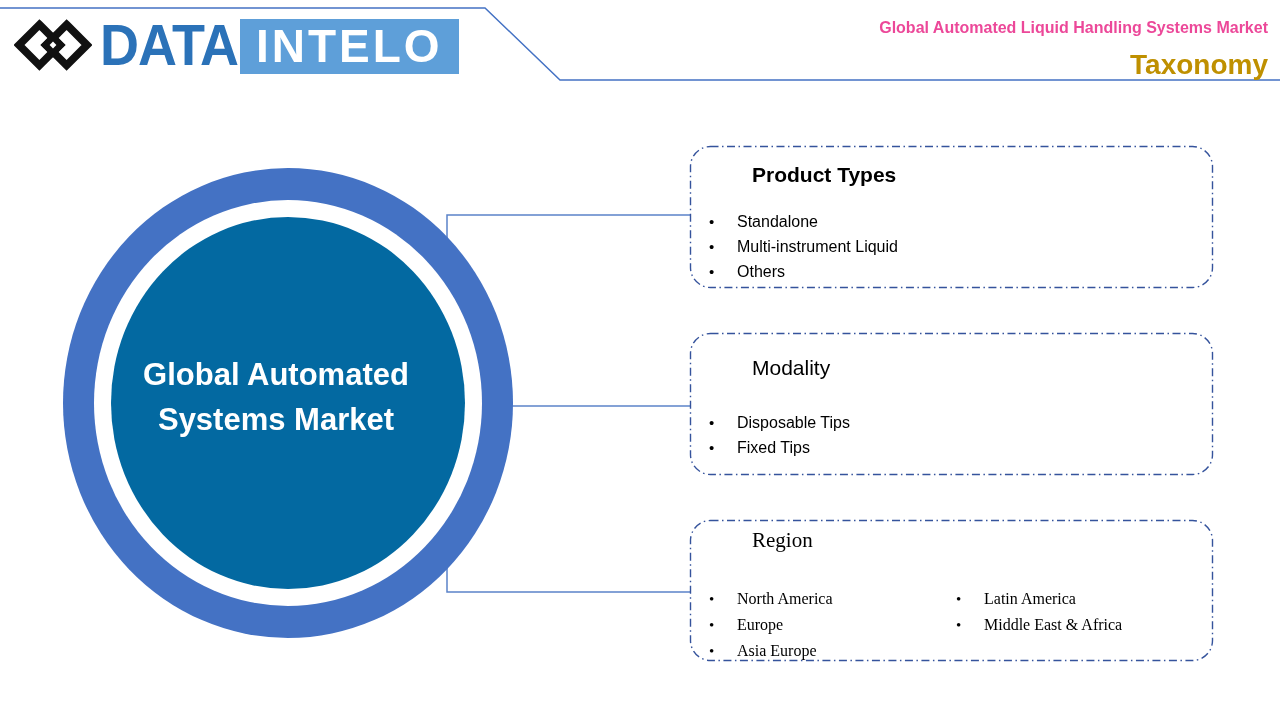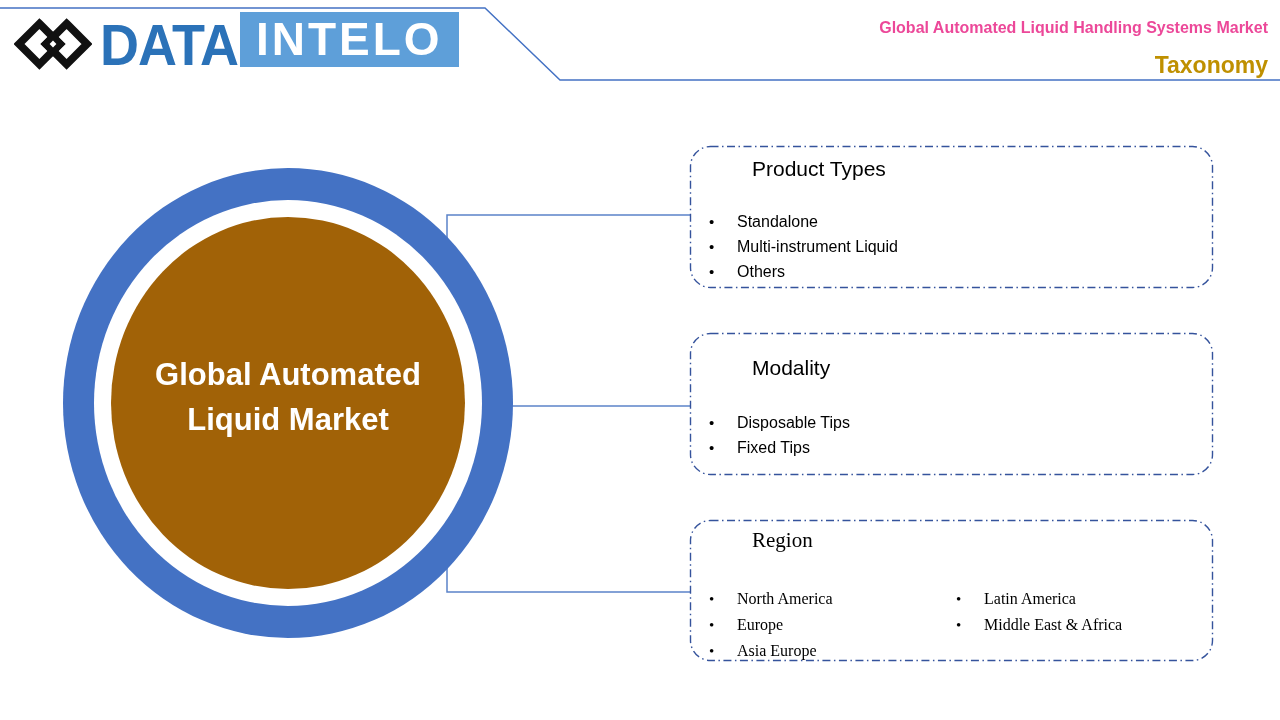--- a/index.html
+++ b/index.html
@@ -21,21 +21,21 @@
     z-index: 1;
     pointer-events: none;
   }
 
   
   .logo {
     position: absolute;
     left: 14px; top: 11px;
     height: 68px;
     display: flex;
-    align-items: flex-start;
+    align-items: center;
     z-index: 3;
   }
   .logo-icon { display: block; margin-right: 8px; }
   .logo-data {
     font-weight: bold;
     font-size: 54px;
     letter-spacing: -1px;
     color: #2B72B8;
     line-height: 68px;
     transform: scaleY(1.06);
@@ -60,34 +60,34 @@
     z-index: 3;
   }
   .page-title {
     font-size: 16px;
     font-weight: bold;
     color: #ec4899;
     line-height: 32px;
   }
   .taxonomy-label {
     margin-top: 8px;
-    font-size: 23px;
+    font-size: 28px;
     font-weight: bold;
     color: #BF9000;
     line-height: 26px;
   }
 
   
   .circle-outer, .circle-white, .circle-inner { position: absolute; border-radius: 50%; }
   .circle-outer { left: 63px;  top: 168px; width: 450px; height: 470px; background: #4472C4; z-index: 2; }
   .circle-white { left: 94px;  top: 200px; width: 388px; height: 406px; background: #ffffff; z-index: 2; }
   .circle-inner {
     left: 111px; top: 217px; width: 354px; height: 372px;
-    background: #a16207; z-index: 2;
-    display: flex; align-items: center; justify-content: center;
+    background: #0369a1; z-index: 2;
+    display: flex; align-items: center; 
   }
   .circle-text {
     width: 330px;
     text-align: center;
     color: #ffffff;
     font-weight: bold;
     font-size: 31px;
     line-height: 45px;
     transform: translateY(-6px);
   }
@@ -97,21 +97,21 @@
   .tax-box-1 { top: 146px; height: 141px; }
   .tax-box-2 { top: 333px; height: 141px; }
   .tax-box-3 { top: 520px; height: 140px; font-family: Liberation Serif, serif; }
   .box-heading {
     position: absolute;
     left: 62px;
     font-size: 21px;
     color: #000000;
     line-height: 28px;
   }
-  .tax-box-1 .box-heading { top: 9px; }
+  .tax-box-1 .box-heading { top: 15px; font-weight: bold; }
   .tax-box-2 .box-heading { top: 21px; }
   .tax-box-3 .box-heading { top: 6px; }
   .bullet-list { position: absolute; left: 16px; }
   .tax-box-1 .bullet-list { top: 63px; }
   .tax-box-2 .bullet-list { top: 77px; }
   .tax-box-3 .bullet-list.col-1 { top: 66px; }
   .tax-box-3 .bullet-list.col-2 { top: 66px; left: 263px; }
   .bullet-row { display: flex; line-height: 25px; font-size: 16px; color: #000000; }
   .tax-box-3 .bullet-row { line-height: 26px; }
   .bullet-dot {
@@ -157,21 +157,21 @@
   </div>
 
   <div class="circle-outer"></div>
   <div class="circle-white"></div>
   <div class="circle-inner">
     <div class="circle-text">
 
         <div>Global Automated</div>
 
 
-        <div>Liquid Market</div>
+        <div>Systems Market</div>
       </div>
   </div>
 
   <div class="tax-box tax-box-1">
     <div class="box-heading">Product Types</div>
     <div class="bullet-list">
 
         <div class="bullet-row">
           <span class="bullet-dot">•</span>
           <span>Standalone</span>

